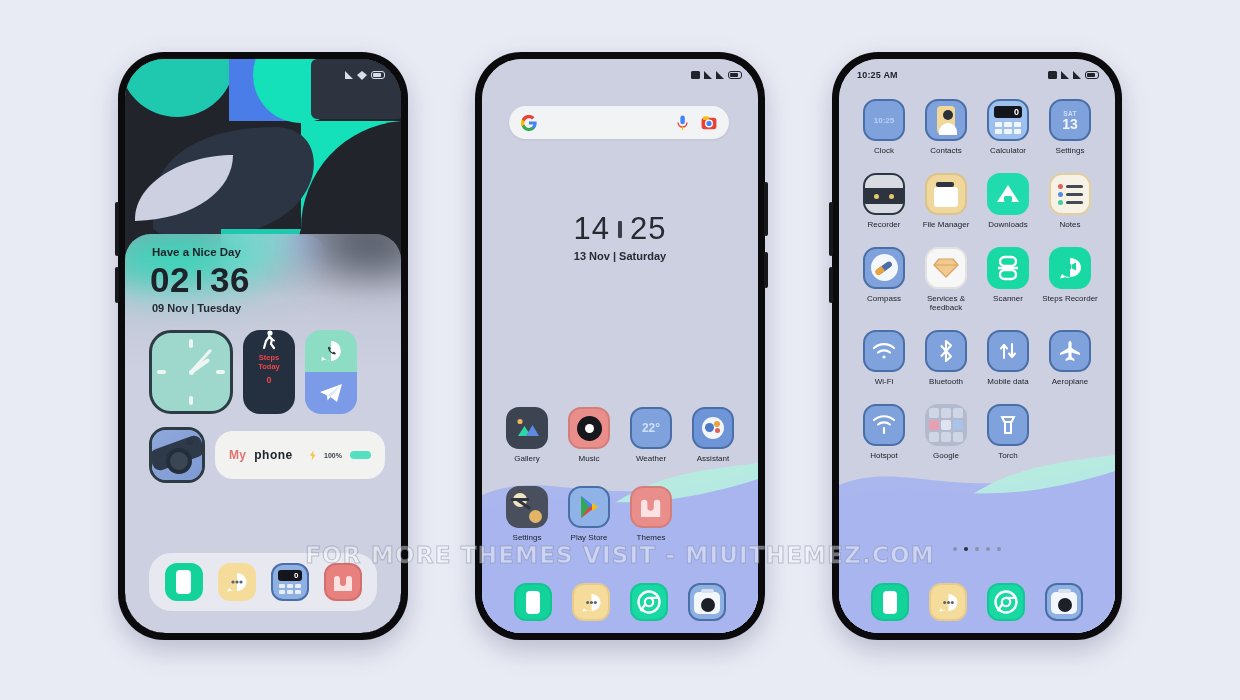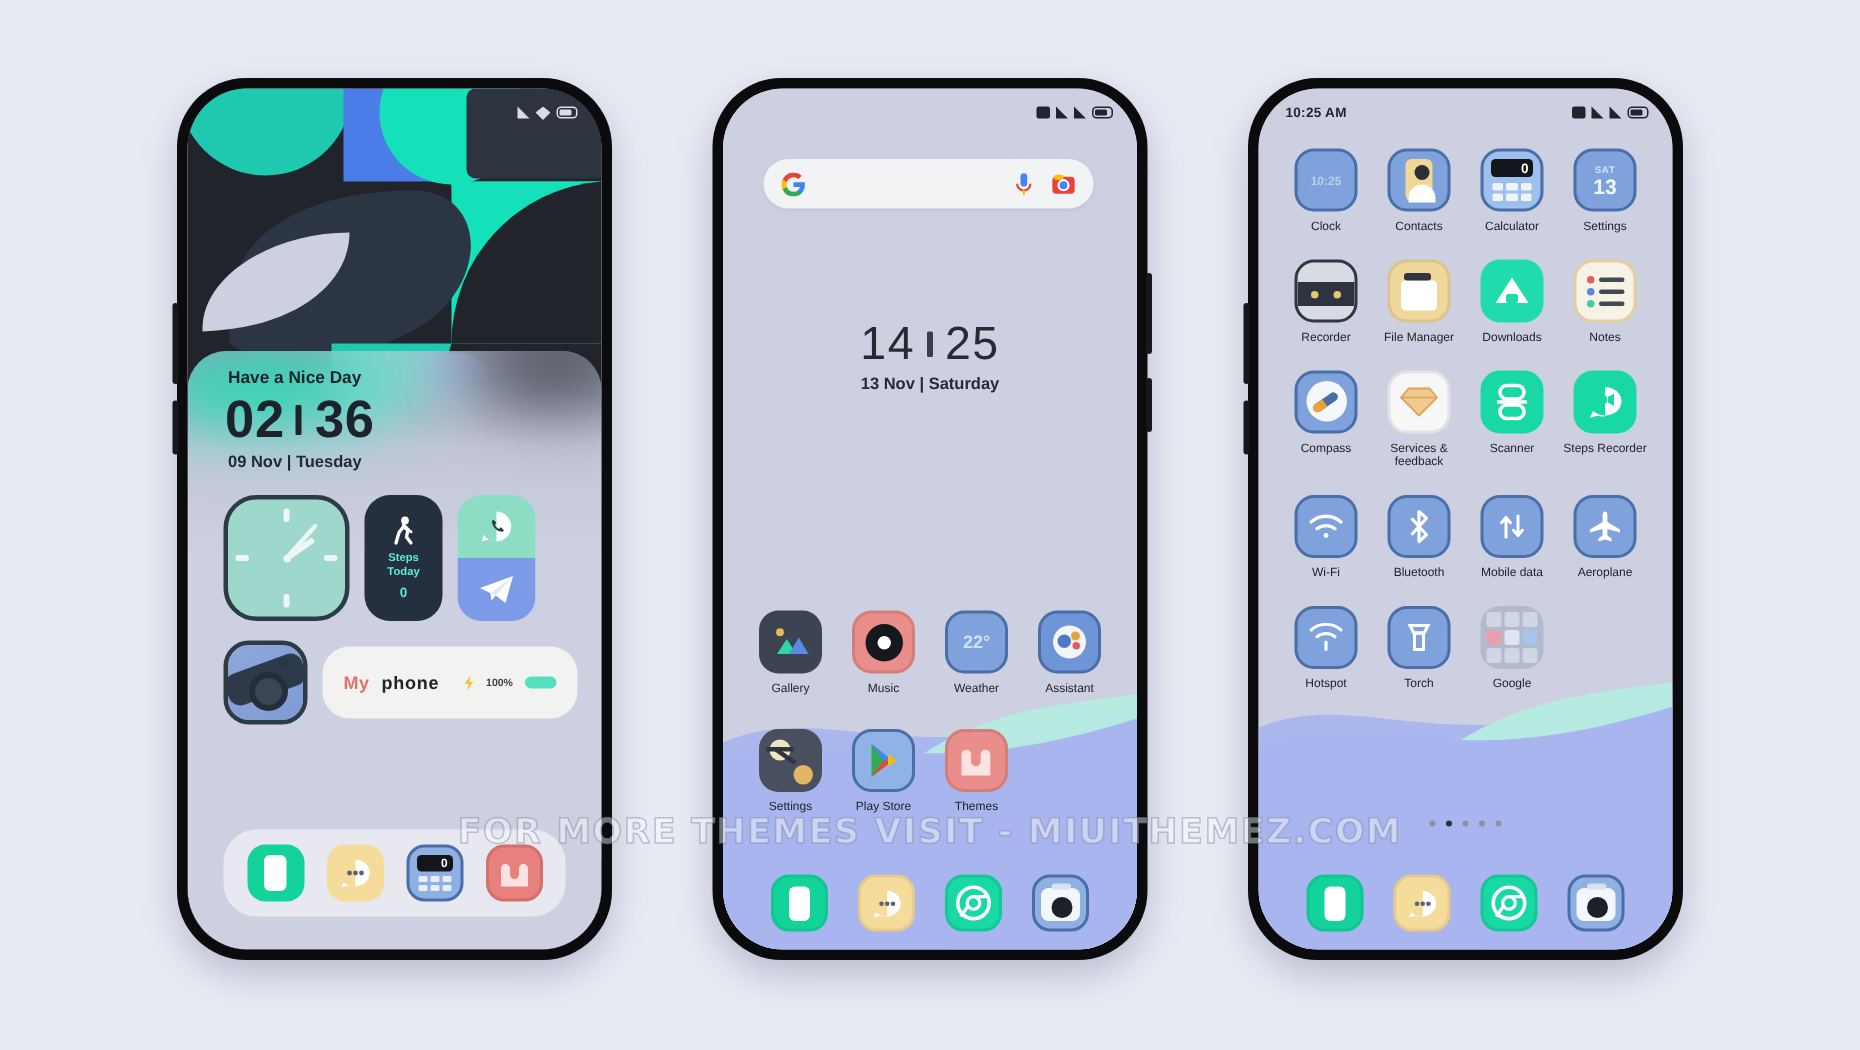--- a/index.html
+++ b/index.html
@@ -82,22 +82,22 @@
               color:#1e222a; letter-spacing:.5px; display:flex; align-items:center; }
   .bigclock .sep { display:inline-block; width:4px; height:20px; background:#1e222a;
                    margin:0 9px 0 7px; border-radius:1px; }
   .datetxt { position:absolute; left:27px; top:68px; font-size:11px; font-weight:700; color:#252932; }
 
   .wrow1 { position:absolute; left:24px; top:96px; display:flex; gap:10px; align-items:flex-start; }
   .w-clock { width:84px; height:84px; border-radius:22px; background:#9ed8cd;
              border:3px solid #2c3b44; position:relative; }
   .tick { position:absolute; background:#eef6f4; border-radius:2px; }
   .w-steps { width:52px; height:84px; border-radius:17px; background:#243040;
-             display:flex; flex-direction:column; align-items:center; justify-content:center;
-             color:#5eead4; gap:2px; }
+             display:flex; flex-direction:column; align-items:center; justify-content:flex-start;
+             color:#ef4444; gap:2px; }
   .w-steps .lbl { font-size:7.5px; font-weight:700; line-height:1.15; text-align:center; }
   .w-steps .val { font-size:9px; font-weight:600; margin-top:2px; }
   .w-comm { width:52px; height:84px; border-radius:16px; overflow:hidden; display:flex; flex-direction:column; }
   .w-comm .top { flex:1; background:#8ddcc4; display:flex; align-items:center; justify-content:center; }
   .w-comm .bot { flex:1; background:#7b9ae8; display:flex; align-items:center; justify-content:center; }
 
   .wrow2 { position:absolute; left:24px; top:193px; display:flex; gap:10px; align-items:center;text-align:center; }
   .w-cam { width:56px; height:56px; border-radius:17px; background:#8fa8db;
            border:3px solid #2c3b44; position:relative; overflow:hidden; }
   .w-batt { width:170px; height:48px; border-radius:18px; background:#f2f2f0;
@@ -624,44 +624,44 @@
           <div class="tile s42 ol-blue" style="background:#7fa2dd">
             <svg width="24" height="20" viewBox="0 0 24 20" fill="none" stroke="#fff" stroke-width="2.1" stroke-linecap="round">
               <path d="M2 5 A15 15 0 0 1 22 5"></path>
                 <path d="M6 9.5 A9.5 9.5 0 0 1 18 9.5"></path>
                 <path d="M12 13 L12 18"></path>
             </svg>
           </div>
           <div class="nm">Hotspot</div>
         </div>
         <div class="app">
-          <div class="tile s42 ol-blue" style="background:#7fa2dd">
-            <svg width="18" height="22" viewBox="0 0 18 22" fill="none" stroke="#fff" stroke-width="2">
-                <path d="M3 3 H15 L12.5 8 H5.5 Z"></path>
-                <path d="M6 8 H12 V19 H6 Z"></path>
-              </svg>
-          </div>
-          <div class="nm">Torch</div>
-        </div>
-        <div class="app">
           <div class="tile s42" style="background:#b3bacd;padding:4px">
             <div style="display:grid;grid-template-columns:repeat(3,1fr);gap:2px;width:100%;height:100%">
               <span style="background:#cfd6e6;border-radius:2px"></span>
                 <span style="background:#cfd6e6;border-radius:2px"></span>
                 <span style="background:#cfd6e6;border-radius:2px"></span>
               <span style="background:#e8a0b0;border-radius:2px"></span>
                 <span style="background:#dfe4f0;border-radius:2px"></span>
                 <span style="background:#a8c4ea;border-radius:2px"></span>
               <span style="background:#cfd6e6;border-radius:2px"></span>
                 <span style="background:#cfd6e6;border-radius:2px"></span>
                 <span style="background:#cfd6e6;border-radius:2px"></span>
             </div>
           </div>
           <div class="nm">Google</div>
         </div>
+        <div class="app">
+          <div class="tile s42 ol-blue" style="background:#7fa2dd">
+            <svg width="18" height="22" viewBox="0 0 18 22" fill="none" stroke="#fff" stroke-width="2">
+                <path d="M3 3 H15 L12.5 8 H5.5 Z"></path>
+                <path d="M6 8 H12 V19 H6 Z"></path>
+              </svg>
+          </div>
+          <div class="nm">Torch</div>
+        </div>
       </div>
 
       <div class="dots" style="bottom:82px">
         <span class="dot"></span>
         <span class="dot on"></span>
         <span class="dot"></span>
         <span class="dot"></span>
         <span class="dot"></span>
       </div>
 

